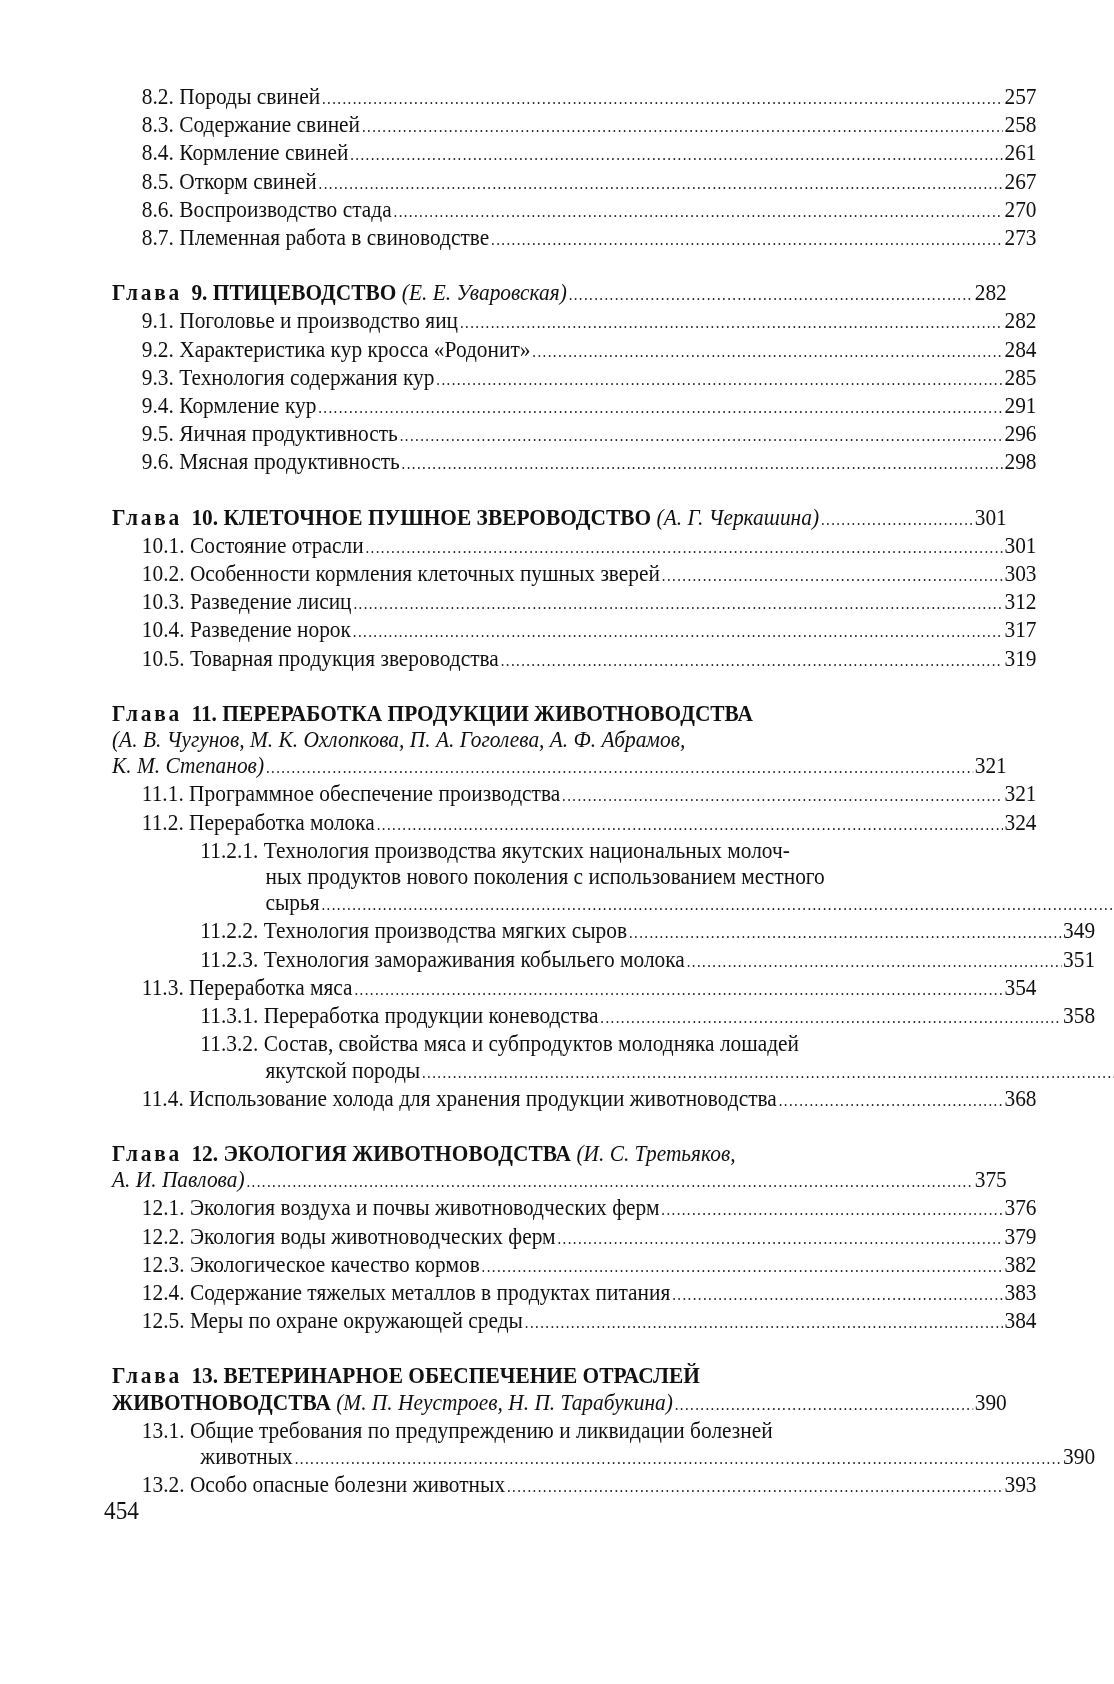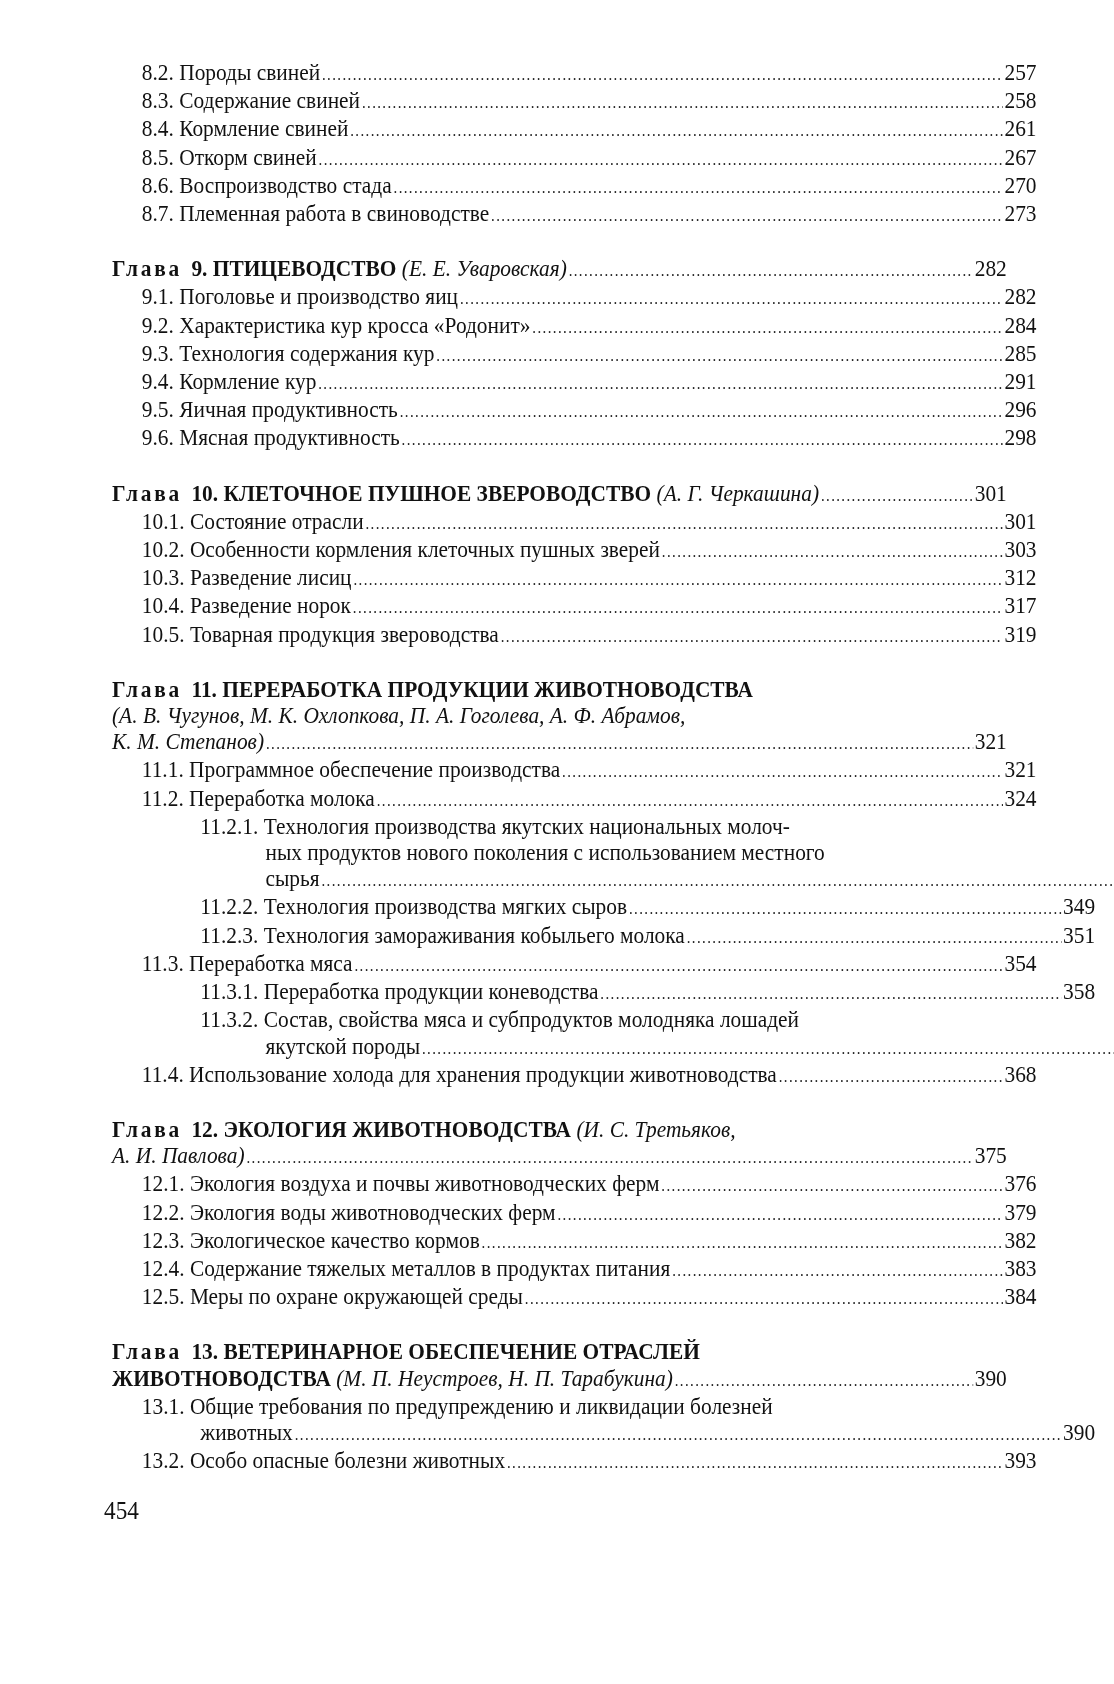--- a/index.html
+++ b/index.html
@@ -1,21 +1,21 @@
 <!DOCTYPE html>
 <html><head>
 <meta charset="utf-8">
 <style>
   html, body { margin: 0; padding: 0; background: #ffffff; }
   body {
     width: 1114px; height: 1684px; position: relative; overflow: hidden;
     font-family: "Liberation Serif", "DejaVu Serif", serif;
     color: #111;
   }
-  .page { position: absolute; left: 112px; top: 60px; width: 895px; }
+  .page { position: absolute; left: 112px; top: 84px; width: 895px; }
   .sec { margin-bottom: 27px; }
   .line {
     display: flex; align-items: baseline;
     font-size: 23px; line-height: 26.2px; white-space: nowrap;
     transform: scaleX(0.93); transform-origin: left;
     width: 107.5%;
   }
   .line .t { flex: 0 0 auto; }
   .line .lead {
     flex: 1 1 auto; overflow: hidden; margin: 0 2px;

